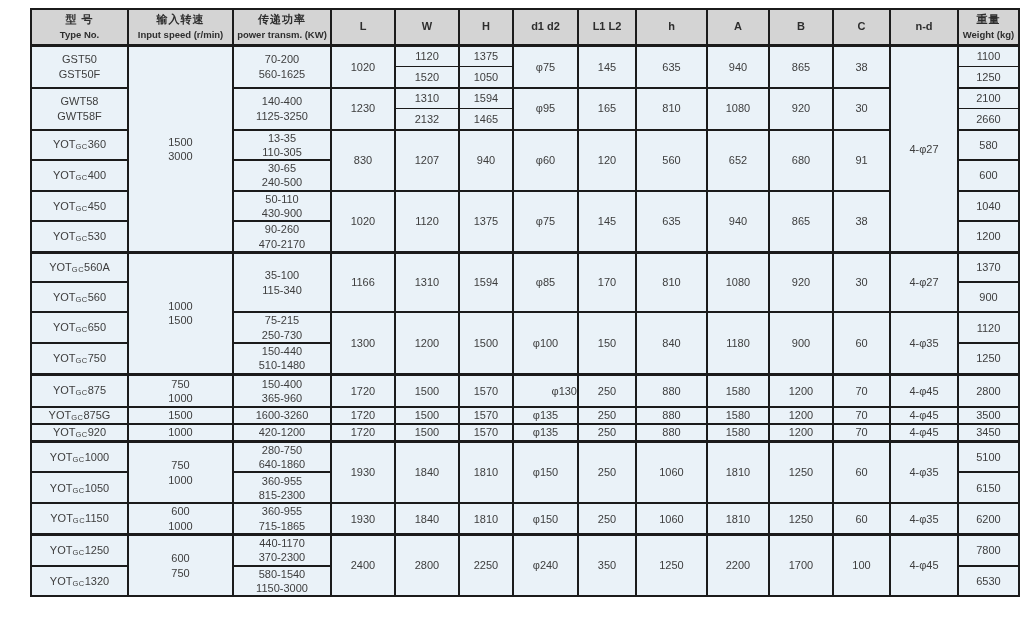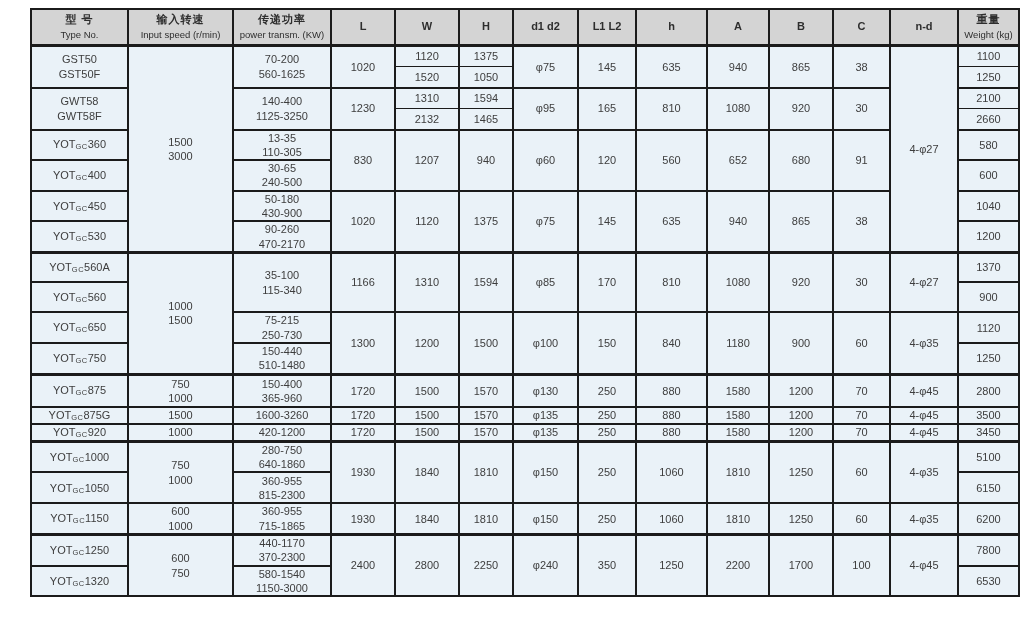--- a/index.html
+++ b/index.html
@@ -17,21 +17,21 @@
     text-align:center; vertical-align:middle; padding:0;
     overflow:hidden;
   }
   thead th {
     background:var(--header-bg,#d4d4d4);
     height:34px;
     border-bottom:3px solid var(--border,#1b1b1b);
     font-size:11px; font-weight:bold; color:#2e2e2e; line-height:1.2;
   }
   thead .zh { font-size:11px; font-weight:bold; letter-spacing:1px; }
-  thead .en { font-size:9.5px; font-weight:normal; margin-top:3px; letter-spacing:0; }
+  thead .en { font-size:9.5px; font-weight:bold; margin-top:3px; letter-spacing:0; }
   tbody td {
     background:var(--cell-bg,#eaf2f8);
     font-size:11px; color:#3d3d3d; line-height:1.3;
   }
   tbody td .ln { line-height:1.3; }
   .tsub { font-size:7.5px; vertical-align:-1px; letter-spacing:0.5px; }
 </style>
 </head>
 <body>
 
@@ -160,21 +160,21 @@
           <td style="border-bottom-width: 2px;"><span>YOT</span><span class="tsub">GC</span><span>400</span></td>
           <td style="border-bottom-width: 2px;">
             <div class="ln">30-65</div>
             <div class="ln">240-500</div>
           </td>
           <td style="border-bottom-width: 2px;">600</td>
         </tr>
         <tr style="height: 29px;">
           <td style="border-bottom-width: 2px;"><span>YOT</span><span class="tsub">GC</span><span>450</span></td>
           <td style="border-bottom-width: 2px;">
-            <div class="ln">50-180</div>
+            <div class="ln">50-110</div>
             <div class="ln">430-900</div>
           </td>
           <td rowspan="2" style="border-bottom-width: 3px;">1020</td>
           <td rowspan="2" style="border-bottom-width: 3px;">1120</td>
           <td rowspan="2" style="border-bottom-width: 3px;">1375</td>
           <td rowspan="2" style="border-bottom-width: 3px;">φ75</td>
           <td rowspan="2" style="border-bottom-width: 3px;">145</td>
           <td rowspan="2" style="border-bottom-width: 3px;">635</td>
           <td rowspan="2" style="border-bottom-width: 3px;">940</td>
           <td rowspan="2" style="border-bottom-width: 3px;">865</td>
@@ -247,21 +247,21 @@
             <div class="ln">750</div>
             <div class="ln">1000</div>
           </td>
           <td style="border-bottom-width: 2px;">
             <div class="ln">150-400</div>
             <div class="ln">365-960</div>
           </td>
           <td style="border-bottom-width: 2px;">1720</td>
           <td style="border-bottom-width: 2px;">1500</td>
           <td style="border-bottom-width: 2px;">1570</td>
-          <td style="border-bottom-width: 2px;">φ130</td>
+          <td style="border-bottom-width: 2px; text-align: right;">φ130</td>
           <td style="border-bottom-width: 2px;">250</td>
           <td style="border-bottom-width: 2px;">880</td>
           <td style="border-bottom-width: 2px;">1580</td>
           <td style="border-bottom-width: 2px;">1200</td>
           <td style="border-bottom-width: 2px;">70</td>
           <td style="border-bottom-width: 2px;">4-φ45</td>
           <td style="border-bottom-width: 2px;">2800</td>
         </tr>
         <tr style="height: 17px;">
           <td style="border-bottom-width: 2px;"><span>YOT</span><span class="tsub">GC</span><span>875G</span></td>

